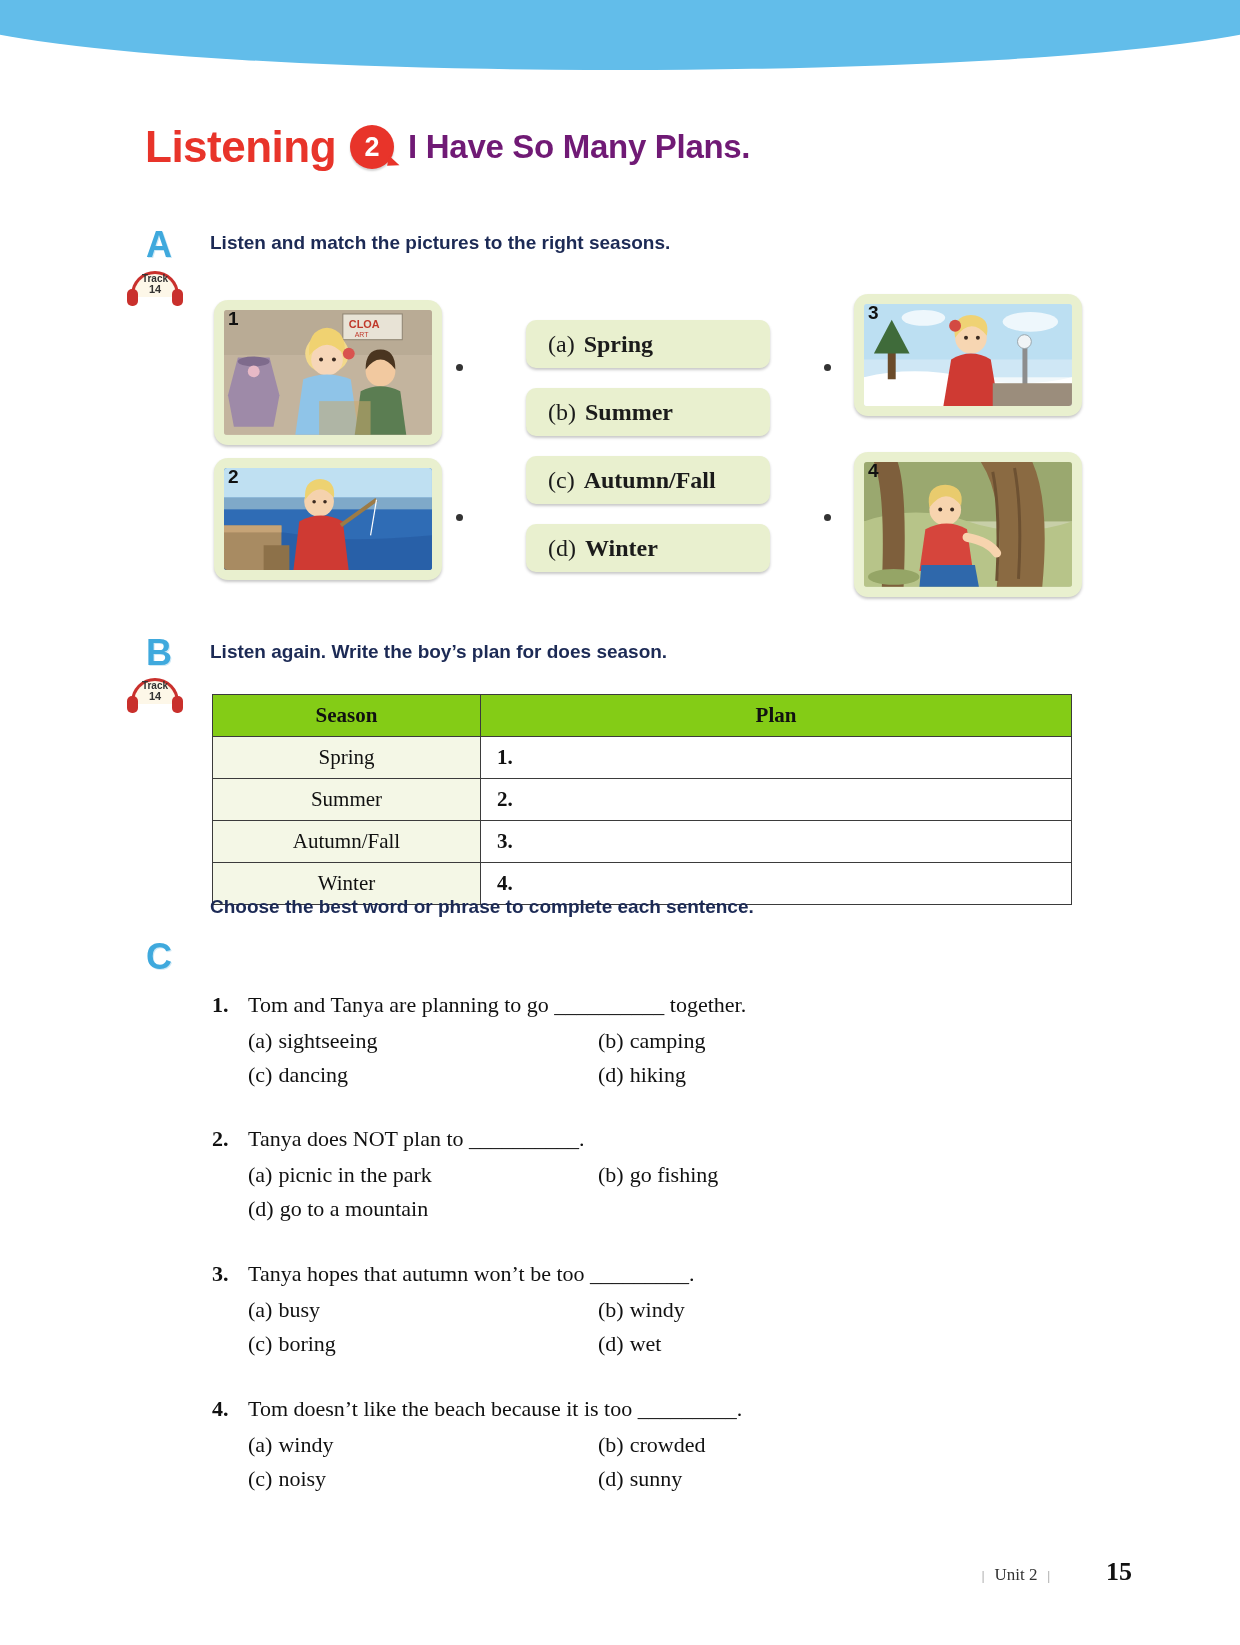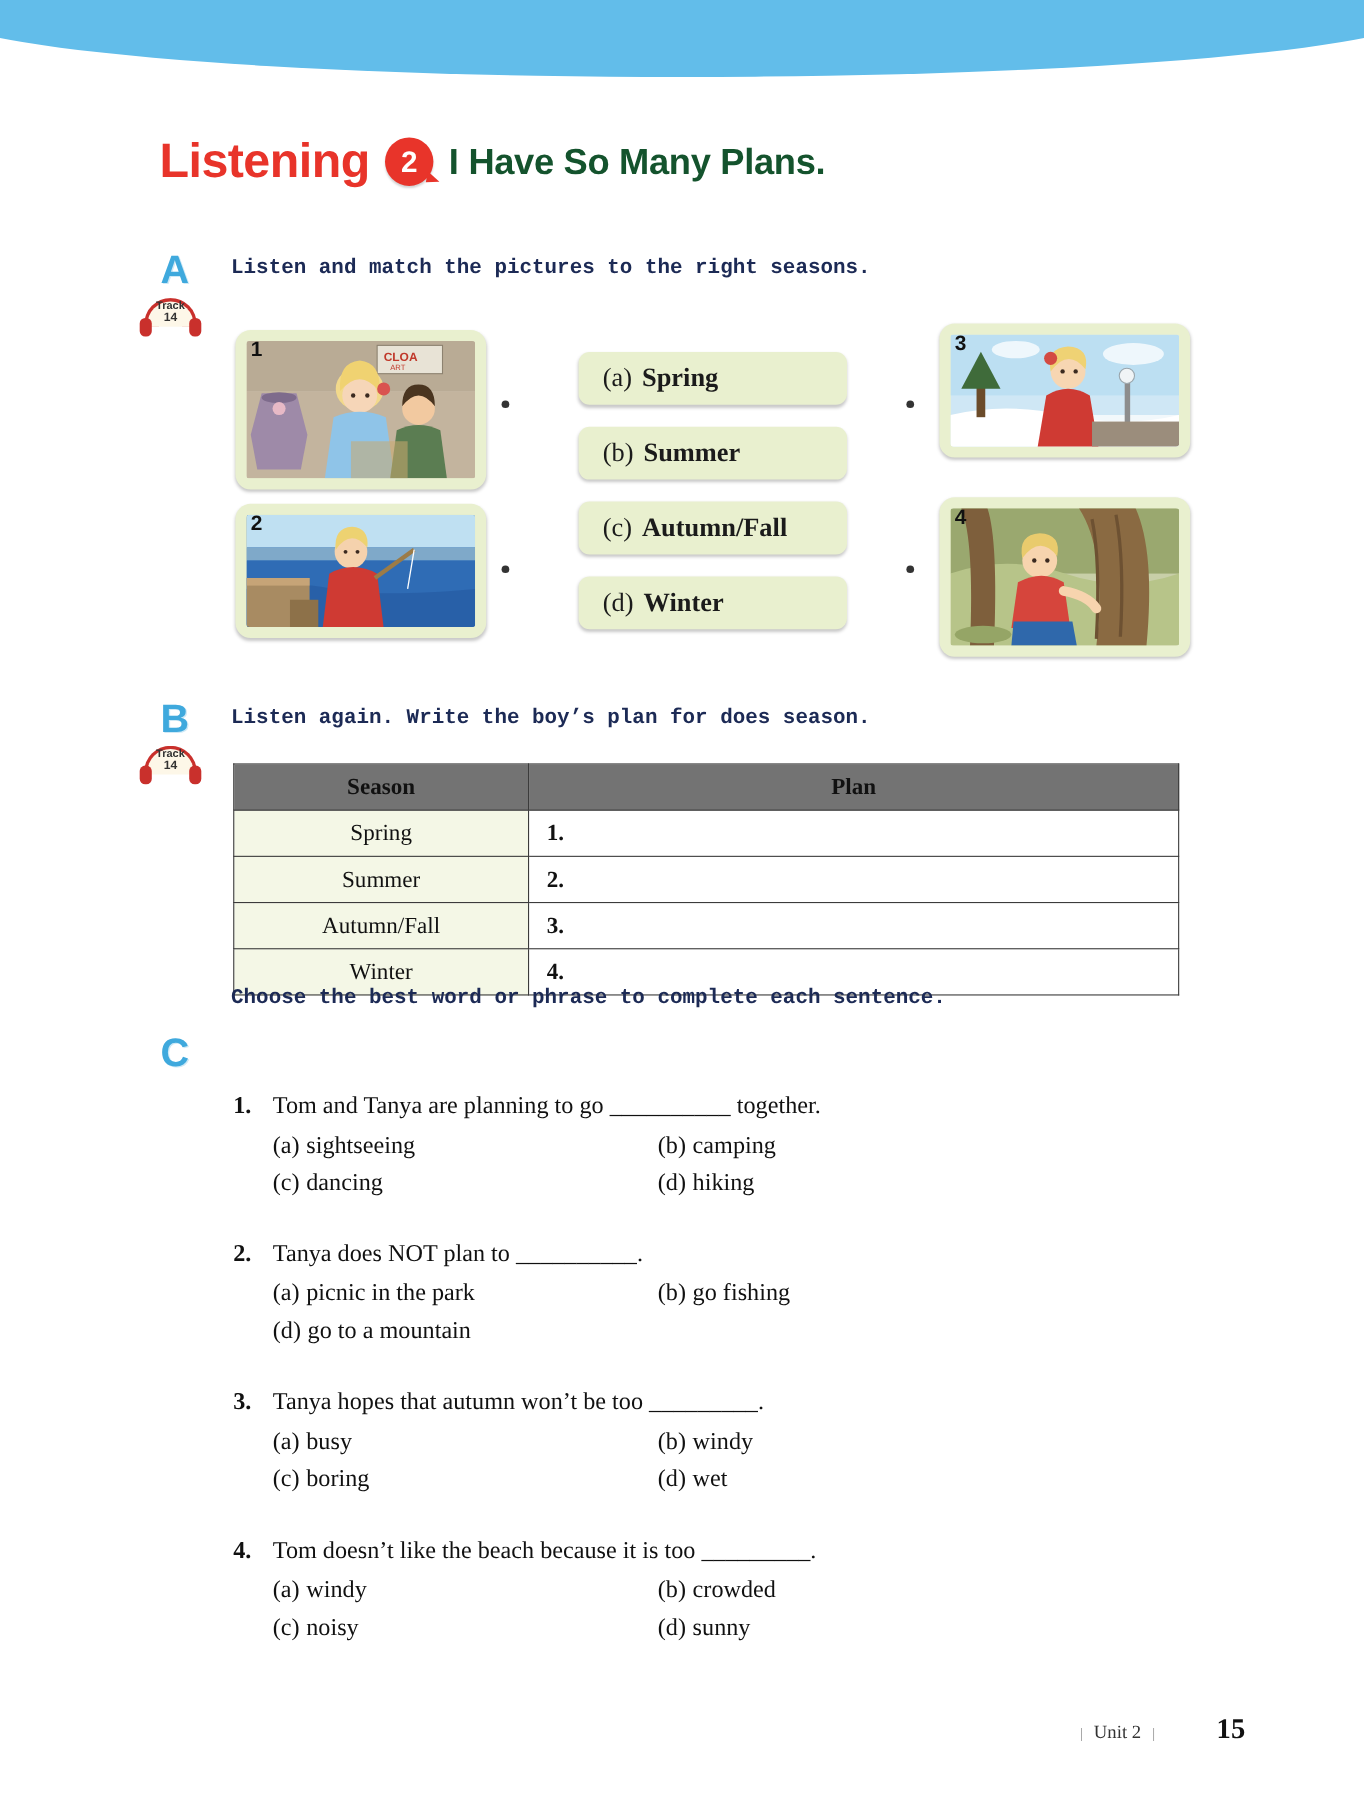--- a/index.html
+++ b/index.html
@@ -89,38 +89,37 @@
     bottom: 2px;
     width: 0; height: 0;
     border-left: 12px solid #e8342a;
     border-top: 7px solid transparent;
     border-bottom: 3px solid transparent;
     transform: rotate(12deg);
   }
   .title-sub {
     font-size: 33px;
     font-weight: bold;
-    color: #14532d;
+    color: #701a75;
     letter-spacing: -0.3px;
   }
 
   
   .sec-letter {
     position: absolute;
     font-size: 36px;
     font-weight: bold;
     color: #3fa9dd;
     text-shadow: 1px 1px 0 #cfe9f6;
   }
   .sec-instr {
     position: absolute;
     font-size: 19px;
     font-weight: bold;
     color: #1c2a55;
-    font-family: Liberation Mono, monospace;
   }
 
   
   .track {
     position: absolute;
     width: 60px;
     height: 40px;
   }
   .track .band {
     position: absolute;
@@ -212,21 +211,21 @@
     border-collapse: collapse;
     font-family: "Liberation Serif", serif;
   }
   .tbl th, .tbl td {
     border: 1px solid #3b3b3b;
     height: 39px;
     font-size: 21px;
     color: #111;
   }
   .tbl th {
-    background: #737373;
+    background: #84cc16;
     font-weight: bold;
     text-align: center;
   }
   .tbl td.season {
     background: #f4f7e6;
     text-align: center;
     width: 265px;
   }
   .tbl td.plan {
     background: #ffffff;

